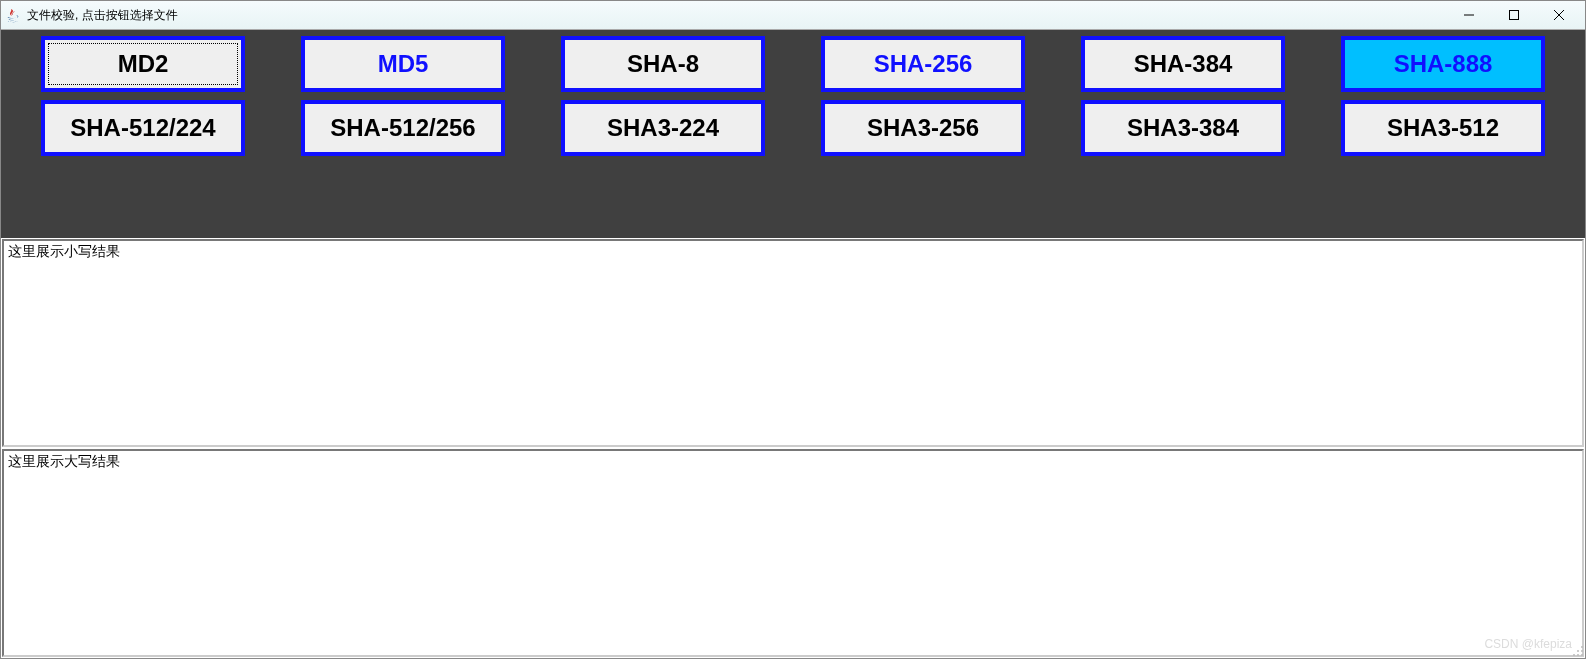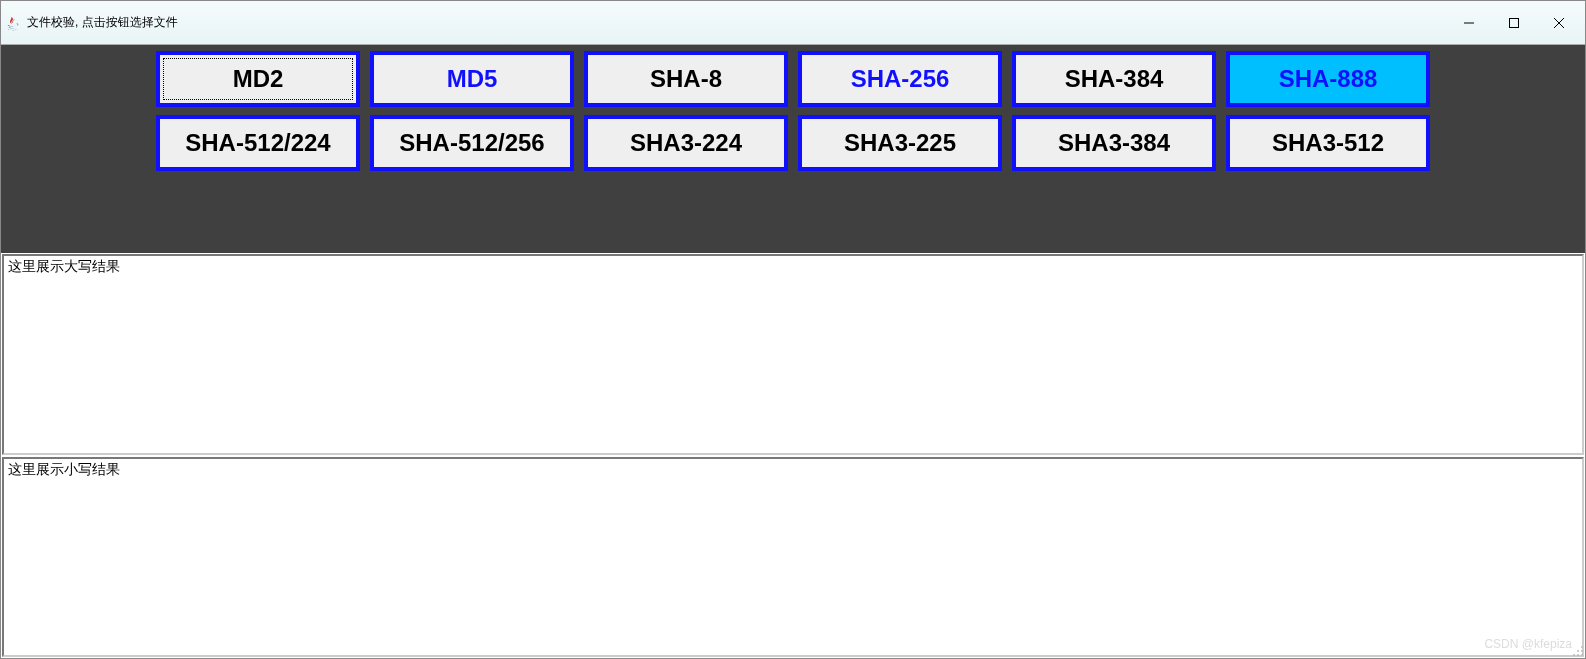--- a/index.html
+++ b/index.html
@@ -16,21 +16,21 @@
     }
     .window {
       width: 100%;
       height: 100%;
       display: flex;
       flex-direction: column;
       border: 1px solid #888;
       background: #fff;
     }
     .titlebar {
-      height: 44px;
+      height: 29px;
       background: linear-gradient(#f5fbfd, #e8f4f5);
       display: flex;
       align-items: center;
       padding: 0 4px;
       border-bottom: 1px solid #aaa;
     }
     .titlebar-icon {
       width: 16px;
       height: 16px;
       margin-right: 6px;
@@ -70,21 +70,21 @@
       overflow: hidden;
     }
     .button-panel {
       background: #404040;
       padding: 6px 40px 6px 40px;
       height: 208px;
     }
     .button-row {
       display: flex;
       gap: 10px;
-      justify-content: center;
+      justify-content: space-between;
       margin-bottom: 8px;
     }
     .hash-btn {
       border: 4px solid #1010ff;
       background: #efefef;
       font-size: 24px;
       font-weight: bold;
       color: #000;
       height: 56px;
       cursor: pointer;
@@ -197,35 +197,35 @@
           <button class="hash-btn row1 blue-text">MD5</button>
           <button class="hash-btn row1">SHA-8</button>
           <button class="hash-btn row1 blue-text">SHA-256</button>
           <button class="hash-btn row1">SHA-384</button>
           <button class="hash-btn row1 blue-text selected">SHA-888</button>
         </div>
       <div class="button-row" id="row2">
           <button class="hash-btn row2">SHA-512/224</button>
           <button class="hash-btn row2">SHA-512/256</button>
           <button class="hash-btn row2">SHA3-224</button>
-          <button class="hash-btn row2">SHA3-225</button>
+          <button class="hash-btn row2">SHA3-256</button>
           <button class="hash-btn row2">SHA3-384</button>
           <button class="hash-btn row2">SHA3-512</button>
         </div>
     </div>
 
     <div class="result-area">
       <div class="scroll-wrap">
-        <div class="result-text">这里展示大写结果</div>
+        <div class="result-text">这里展示小写结果</div>
       </div>
     </div>
 
     <div class="result-area">
       <div class="scroll-wrap">
-        <div class="result-text">这里展示小写结果</div>
+        <div class="result-text">这里展示大写结果</div>
       </div>
     </div>
   </div>
 
   <div class="watermark">CSDN @kfepiza</div>
   <div class="resize-grip">
     <svg width="14" height="14" viewBox="0 0 14 14">
       <circle cx="12" cy="4" r="1" fill="#bbb"></circle>
       <circle cx="8" cy="8" r="1" fill="#bbb"></circle>
       <circle cx="12" cy="8" r="1" fill="#bbb"></circle>

